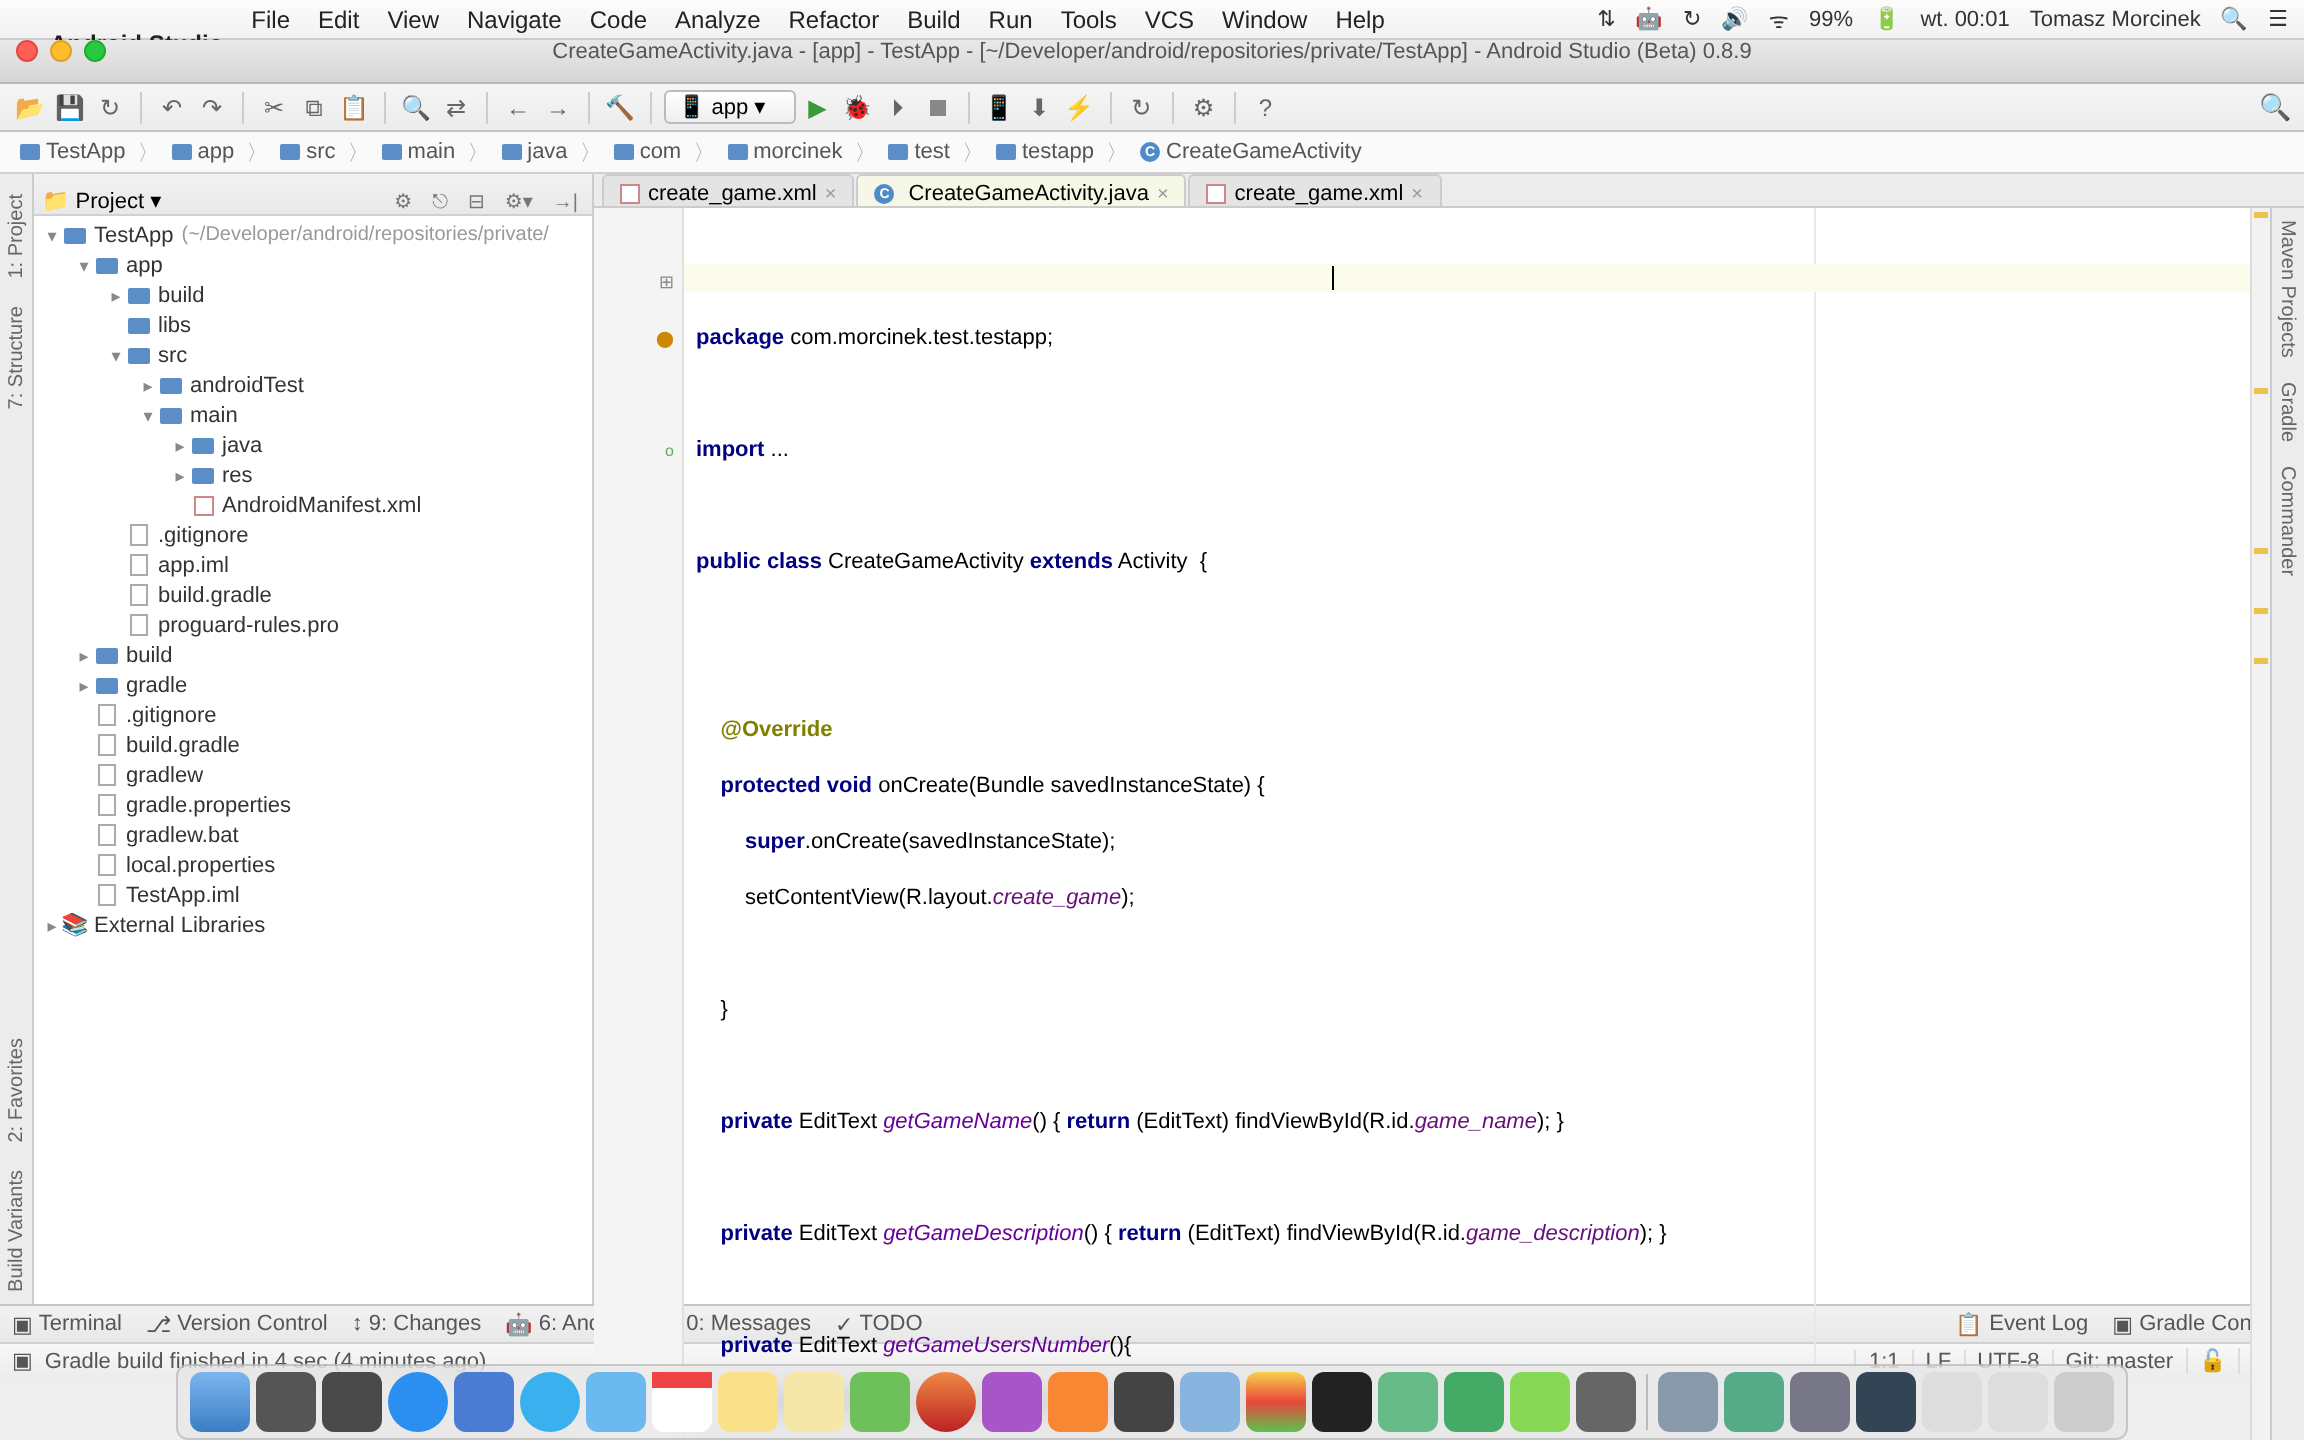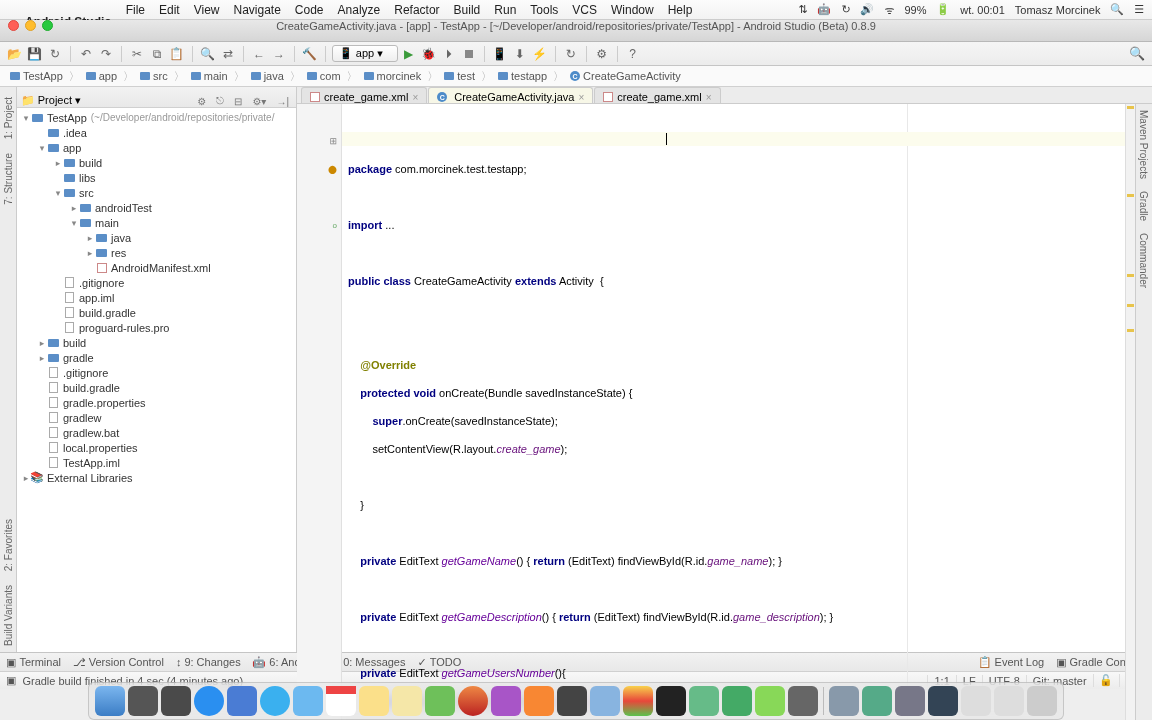--- a/index.html
+++ b/index.html
@@ -230,27 +230,20 @@
     <div class="tree" id="tree">
         <div class="tree-row" style="padding-left: 4px;">
           <span class="toggle">▾</span>
           <span class="icon">
             <span class="folder-i"></span>
           </span>
           <span>TestApp</span>
           <span class="path-hint">(~/Developer/android/repositories/private/</span>
         </div>
         <div class="tree-row" style="padding-left: 20px;">
-          <span class="toggle"></span>
-          <span class="icon">
-            <span class="folder-i"></span>
-          </span>
-          <span>.idea</span>
-        </div>
-        <div class="tree-row" style="padding-left: 20px;">
           <span class="toggle">▾</span>
           <span class="icon">
             <span class="folder-i"></span>
           </span>
           <span>app</span>
         </div>
         <div class="tree-row" style="padding-left: 36px;">
           <span class="toggle">▸</span>
           <span class="icon">
             <span class="folder-i"></span>
@@ -360,28 +353,28 @@
           <span class="icon">
             <span class="file-i"></span>
           </span>
           <span>build.gradle</span>
         </div>
         <div class="tree-row" style="padding-left: 20px;">
           <span class="toggle"></span>
           <span class="icon">
             <span class="file-i"></span>
           </span>
+          <span>gradlew</span>
+        </div>
+        <div class="tree-row" style="padding-left: 20px;">
+          <span class="toggle"></span>
+          <span class="icon">
+            <span class="file-i"></span>
+          </span>
           <span>gradle.properties</span>
-        </div>
-        <div class="tree-row" style="padding-left: 20px;">
-          <span class="toggle"></span>
-          <span class="icon">
-            <span class="file-i"></span>
-          </span>
-          <span>gradlew</span>
         </div>
         <div class="tree-row" style="padding-left: 20px;">
           <span class="toggle"></span>
           <span class="icon">
             <span class="file-i"></span>
           </span>
           <span>gradlew.bat</span>
         </div>
         <div class="tree-row" style="padding-left: 20px;">
           <span class="toggle"></span>

